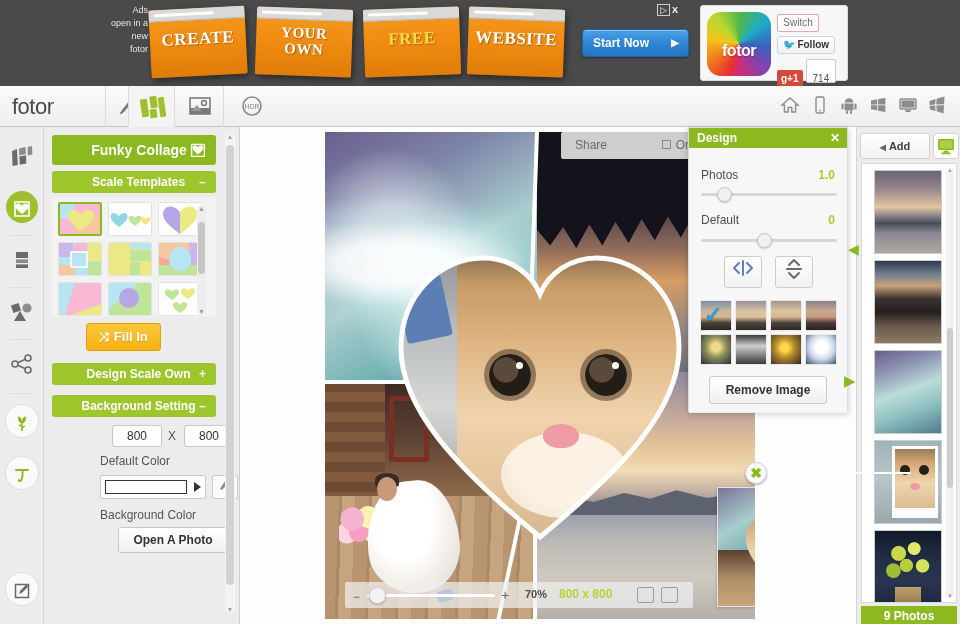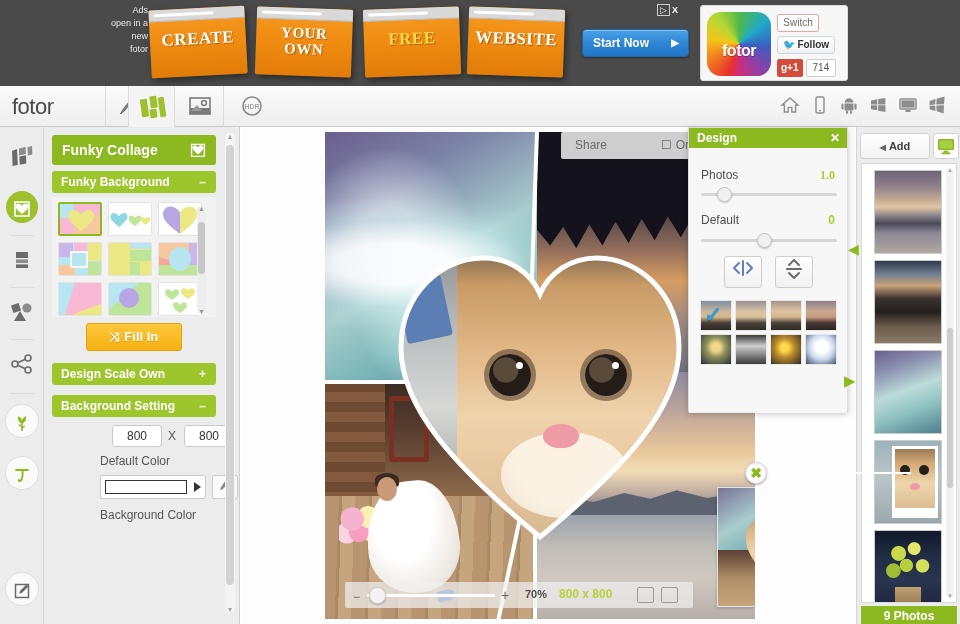--- a/index.html
+++ b/index.html
@@ -103,21 +103,21 @@
   }
   #follow-btn .tw { color:#1da1f2; margin-right:2px; }
   #gplus-wrap { position:absolute; left:76px; top:53px; height:18px; }
   #gplus-btn {
     display:inline-block; height:18px; background:#d54b3b; color:#fff;
     font-size:10px; font-weight:bold; border-radius:2px;
     padding:0 4px; line-height:18px; cursor:pointer;
   }
   #gplus-count {
     display:inline-block; height:18px; border:1px solid #ccc; background:#fff;
-    font-size:10px; color:#555; border-radius:2px; padding:0 6px;
+    font-size:10px; color:#555; border-radius:2px; padding:11px 6px;
     line-height:16px; margin-left:3px;
   }
 
   
   #app-toolbar {
     position:absolute; left:0; top:86px; width:960px; height:41px;
     background:linear-gradient(180deg,#fbfbfb,#eeeeee);
     border-bottom:1px solid #c9c9c9;
   }
   #brand { position:absolute; left:12px; top:8px; font-size:22px; color:#4a4a4a; letter-spacing:-.5px;}
@@ -171,21 +171,21 @@
   }
   .rail-sep { position:absolute; left:10px; width:24px; height:1px; background:#dcdcdc;}
 
   
   #left-panel {
     position:absolute; left:44px; top:127px; width:196px; height:497px;
     background:#ececec; border-right:1px solid #cfcfcf; overflow:hidden;
   }
   .green-header {
     position:absolute; left:8px; width:164px; background:#8cb820;
-    color:#fff; font-weight:bold; border-radius:3px; cursor:pointer;
+    color:#fff; font-weight:bold; border-radius:3px; cursor:pointer;text-align:center;
   }
   #funky-collage-header {
     top:8px; height:30px; line-height:30px; padding-left:10px; font-size:14px;
     background:#8cb820;
   }
   #funky-collage-header .badge {
     position:absolute; right:8px; top:5px; width:20px; height:20px;
   }
   #funky-templates-header {
     top:44px; height:22px; line-height:22px; padding-left:9px; font-size:12px;
@@ -207,21 +207,21 @@
   .tpl svg { display:block; }
   #tpl-scroll {
     position:absolute; right:-2px; top:4px; width:9px; height:108px;
     background:#ededed; border-radius:4px;
   }
   #tpl-scroll .thumb{ position:absolute; left:1px; top:16px; width:7px; height:52px; background:#c6c6c6; border-radius:4px;}
   #tpl-scroll .up, #tpl-scroll .dn{ position:absolute; left:0; width:9px; text-align:center; font-size:7px; color:#9a9a9a;}
   #tpl-scroll .up{top:-1px;} #tpl-scroll .dn{bottom:-1px;}
 
   #fill-in-btn {
-    position:absolute; left:42px; top:196px; width:96px; height:28px;
+    position:absolute; left:42px; top:196px; width:75px; height:28px;
     background:linear-gradient(180deg,#fdc73c,#f5b212);
     border:1px solid #e2a207; border-radius:3px;
     color:#fff; font-weight:bold; font-size:13px; line-height:26px;
     text-align:center; cursor:pointer;
     text-shadow:0 1px 1px rgba(0,0,0,.18);
   }
   #fill-in-btn .shuffle{ margin-right:5px; font-size:12px;}
 
   #design-your-own-header { top:236px; height:22px; line-height:22px; padding-left:9px; font-size:12px; background:#9dc52c;}
   #background-setting-header { top:268px; height:22px; line-height:22px; padding-left:9px; font-size:12px; background:#9dc52c;}
@@ -481,21 +481,21 @@
   #options-close { position:absolute; right:7px; top:0; cursor:pointer; font-weight:bold;}
   #options-body { position:absolute; left:0; top:20px; width:100%; height:265px; background:rgba(246,246,246,.93);}
   .opt-label { position:absolute; left:12px; font-size:12px; color:#4f4f4f;}
   .opt-value { position:absolute; right:12px; font-size:12px; color:#a9ce33; font-weight:bold;}
   .opt-track { position:absolute; left:12px; width:136px; height:3px; background:#d6d6d6; border-radius:2px;}
   .opt-knob {
     position:absolute; width:15px; height:15px; border-radius:50%;
     background:#f0f0f0; border:1px solid #c3c3c3; cursor:pointer;
     box-shadow:0 1px 2px rgba(0,0,0,.2);
   }
-  #scale-label{ top:20px;} #scale-value{ top:20px;font-family:Liberation Serif, serif;}
+  #scale-label{ top:20px;} #scale-value{ top:20px;}
   #scale-track{ top:45px;} #scale-knob{ left:28px; top:39px;}
   #rotate-label{ top:65px;} #rotate-value{ top:65px;}
   #rotate-track{ top:91px;} #rotate-knob{ left:68px; top:85px;}
   .flip-btn {
     position:absolute; top:108px; width:38px; height:32px;
     border:1px solid #cdcdcd; border-radius:3px;
     background:linear-gradient(180deg,#fff,#f0f0f0); cursor:pointer;
     text-align:center; line-height:30px; color:#555; font-size:14px;
   }
   #flip-h-btn { left:35px; }
@@ -785,21 +785,21 @@
     <span>Funky Collage</span>
     <span class="badge">
       <svg width="20" height="20" viewBox="0 0 20 20">
         <path d="M3.6 4.4 H16.4 V16.4 H3.6 Z" fill="none" stroke="#fff" stroke-width="1.4"></path>
         <path d="M10 14.4 C6 11.2 4.4 9.4 4.4 7.6 C4.4 6.2 5.5 5.2 6.7 5.2 C7.6 5.2 9.2 5.9 10 7.2 C10.8 5.9 12.4 5.2 13.3 5.2 C14.5 5.2 15.6 6.2 15.6 7.6 C15.6 9.4 14 11.2 10 14.4 Z" fill="#fff"></path>
       </svg>
     </span>
   </div>
 
   <div class="green-header" id="funky-templates-header">
-    <span>Funky Background</span>
+    <span>Scale Templates</span>
     <span class="hdr-sign">–</span>
   </div>
 
   <div id="templates-box">
     <div id="template-grid">
 
       <div class="tpl selected" style="left:0;top:0">
         <svg width="42" height="32" viewBox="0 0 42 32">
           <rect width="42" height="32" fill="#b7e5f2"></rect>
           <rect x="0" y="14" width="14" height="18" fill="#f9b8d4"></rect>
@@ -922,20 +922,21 @@
     </div>
     <div id="eyedropper-btn">
       <svg width="15" height="15" viewBox="0 0 16 16">
         <path d="M10.8 2.2 a2 2 0 0 1 3 3 L11.2 7.8 L8.2 4.8 Z" fill="#8e8e8e"></path>
         <path d="M7.6 5.4 L10.6 8.4 L4.6 14.4 L2.4 14.8 L2.8 12.6 Z" fill="#8e8e8e"></path>
       </svg>
     </div>
   </div>
 
   <div id="background-image-label">Background Color</div>
+  <div id="open-photo-btn">Open A Photo</div>
 
   <div id="left-panel-scroll">
     <div class="up">▲</div>
     <div class="thumb"></div>
     <div class="dn">▼</div>
   </div>
 </div>
 
 <div id="canvas-area">
   <div id="collage-canvas">
@@ -1061,20 +1062,21 @@
       </div>
       <div class="filter-thumb" style="left:35px;top:0;background:linear-gradient(180deg,#9a8f96 0%,#d7c2a4 35%,#dcc49a 55%,#4d453c 75%,#2e2a25 100%)"></div>
       <div class="filter-thumb" style="left:70px;top:0;background:linear-gradient(180deg,#a4968b 0%,#dcc2a0 35%,#d8b78e 55%,#4b443c 75%,#2d2924 100%)"></div>
       <div class="filter-thumb" style="left:105px;top:0;background:linear-gradient(180deg,#8c7f8d 0%,#c9a891 35%,#c99a7e 55%,#4a3a36 75%,#2a2220 100%)"></div>
       <div class="filter-thumb" style="left:0;top:34px;background:radial-gradient(circle at 50% 42%,#f1d98a 0 18%,#8e8f5a 45%,#25303a 100%)"></div>
       <div class="filter-thumb" style="left:35px;top:34px;background:linear-gradient(180deg,#3b3b3b 0%,#cfcfcf 38%,#9a9a9a 60%,#3a3a3a 100%)"></div>
       <div class="filter-thumb" style="left:70px;top:34px;background:radial-gradient(circle at 46% 44%,#ffd94a 0 16%,#b98a2c 42%,#2c2a28 100%)"></div>
       <div class="filter-thumb" style="left:105px;top:34px;background:radial-gradient(circle at 52% 42%,#ffffff 0 26%,#c8d6ea 55%,#3c4a63 100%)"></div>
     </div>
 
+    <div id="remove-image-btn">Remove Image</div>
   </div>
 </div>
 <div id="options-collapse-arrow">▶</div>
 
 <div id="right-panel">
   <div id="add-photos-bar">
     <div id="add-photos-btn">
       <span class="caret">◀</span><span>Add Photos</span>
     </div>
     <div id="source-monitor-btn">

